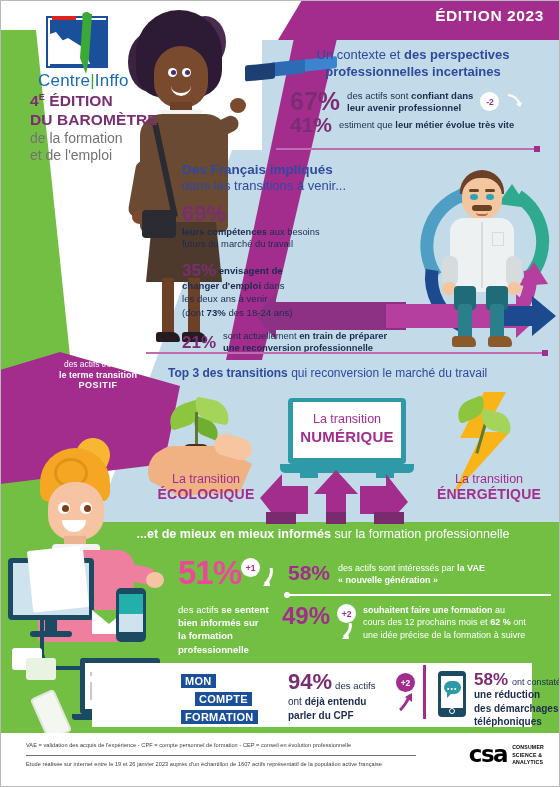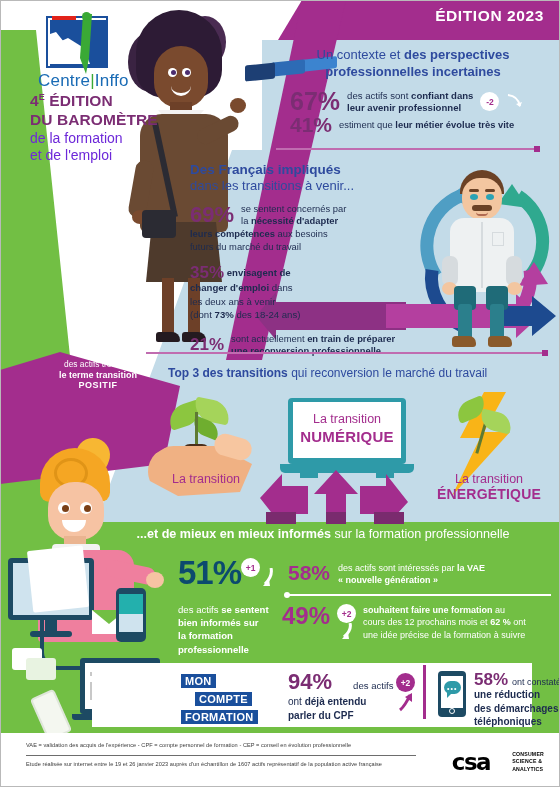--- a/index.html
+++ b/index.html
@@ -77,21 +77,21 @@
     font-family:"Liberation Sans", sans-serif;
   }
   .logo-text .sep { color:#3aa935; }
 
   .edition-block { position:absolute; left:30px; top:92px; z-index:6; width:160px; }
   .edition-block .l1, .edition-block .l2 {
     font-weight:bold; font-size:15.5px; color:#7b2d73; line-height:1.22; letter-spacing:.1px;
   }
   .edition-block .l1 sup { font-size:9px; }
   .edition-block .l3, .edition-block .l4 {
-    font-size:14px; color:#6d28d9; line-height:1.25;
+    font-size:14px; color:#737373; line-height:1.25;
   }
 
   .edition-year {
     position:absolute; right:16px; top:7px; z-index:6;
     color:#fff; font-weight:bold; font-size:15.5px; letter-spacing:.6px;
   }
 
   
   .char { position:absolute; z-index:5; }
 
@@ -249,21 +249,21 @@
     font-size:8.5px; font-weight:bold; display:flex; align-items:center; justify-content:center;
     flex:0 0 auto;
   }
   .badge-circle.solid { background:#a32d8d; color:#fff; }
 
   .hr-magenta {
     position:absolute; left:276px; top:148px; width:262px; height:2px; background:#c06cb0; z-index:6;
   }
   .hr-magenta::after { content:""; position:absolute; right:-2px; top:-2px; width:6px; height:6px; background:#a32d8d; }
 
-  .sec2 { position:absolute; left:190px; top:162px; width:240px; z-index:6; }
+  .sec2 { position:absolute; left:182px; top:162px; width:240px; z-index:6; }
   .sec2 .t1 { font-size:13.5px; font-weight:bold; color:#2e4a9e; }
   .sec2 .t2 { font-size:13px; color:#2e4a9e; margin-top:1px; }
   .sec2 .g1 { margin-top:10px; }
   .sec2 .g1 .big-pct { font-size:22px; }
   .sec2 .g1 .txt { font-size:9.4px; color:#1d2b4f; line-height:1.3; }
   .sec2 .g1 .cont { font-size:9.4px; color:#1d2b4f; line-height:1.32; margin-top:1px; }
   .sec2 .g2 { margin-top:11px; font-size:9.6px; color:#1d2b4f; line-height:1.4; }
   .sec2 .g2 .big-pct { font-size:17px; vertical-align:-2px; }
   .sec2 .g3 { margin-top:11px; }
   .sec2 .g3 .big-pct { font-size:17px; }
@@ -289,21 +289,21 @@
   .lbl-eco .b, .lbl-ene .b { font-size:14px; font-weight:bold; color:#a32d8d; letter-spacing:.2px; }
 
   .sec4-title {
     position:absolute; left:86px; top:527px; width:474px; z-index:6;
     font-size:12.6px; color:#fff; text-align:center;
   }
   .sec4-title b { font-weight:bold; }
 
   .sec51 { position:absolute; left:178px; top:556px; width:110px; z-index:6; }
   .sec51 .row { display:flex; align-items:flex-start; }
-  .sec51 .pct { font-size:33px; font-weight:bold; color:#0c4a6e; line-height:1; letter-spacing:-1px; }
+  .sec51 .pct { font-size:33px; font-weight:bold; color:#ec4899; line-height:1; letter-spacing:-1px; }
   .sec51 .txt { font-size:9.6px; color:#fff; line-height:1.38; margin-top:14px; font-weight:bold; }
   .sec51 .txt .light { font-weight:normal; }
 
   .sec58 { position:absolute; left:288px; top:562px; width:270px; z-index:6; display:flex; gap:8px; align-items:flex-start; }
   .sec58 .pct { font-size:21px; font-weight:bold; color:#a32d8d; line-height:1; }
   .sec58 .txt { font-size:9px; color:#fff; line-height:1.34; }
   .sec58 .txt b { font-weight:bold; }
 
   .hr-white { position:absolute; left:286px; top:594px; width:265px; height:1.5px; background:#fff; z-index:6; }
   .hr-white::before { content:""; position:absolute; left:-2px; top:-2.5px; width:6px; height:6px; border-radius:50%; background:#fff; }
@@ -341,21 +341,21 @@
   .phone-icon .bub { position:absolute; left:6px; top:10px; width:17px; height:13px; background:#2e9aa8; border-radius:7px; }
   .phone-icon .bub::after { content:""; position:absolute; left:3px; bottom:-4px; width:6px; height:6px; background:#2e9aa8; clip-path:polygon(0 0,6px 0,0 6px); }
   .phone-icon .dots { position:absolute; left:9px; top:14px; color:#fff; font-size:7px; letter-spacing:1px; }
   .phone-icon .home { position:absolute; left:11px; bottom:3px; width:6px; height:6px; border:1.5px solid #fff; border-radius:50%; }
 
   
   .footer { position:absolute; left:0; top:733px; width:560px; height:54px; background:#fff; z-index:7; }
   .footer .l1 { position:absolute; left:26px; top:9px; font-size:5.6px; color:#3b3b3b; letter-spacing:.05px; }
   .footer .rule { position:absolute; left:26px; top:22px; width:390px; height:1px; background:#6d6d6d; }
   .footer .l2 { position:absolute; left:26px; top:28px; font-size:5.6px; color:#3b3b3b; letter-spacing:.05px; }
-  .csa { position:absolute; right:16px; top:16px; display:flex; align-items:center; gap:22px; }
+  .csa { position:absolute; right:16px; top:8px; display:flex; align-items:flex-end; gap:5px; }
   .csa .mark { font-size:23px; font-weight:bold; color:#000; letter-spacing:-1.5px; font-family:"DejaVu Sans", sans-serif; }
   .csa .sub { font-size:5.2px; line-height:1.45; color:#000; font-weight:bold; letter-spacing:.2px; }
   .page-border { position:absolute; inset:0; border:1px solid #b9b9b9; pointer-events:none; z-index:20; }
 </style>
 </head>
 <body>
 
 <div id="page">
 
   <div class="bg-green-left"></div>
@@ -448,24 +448,20 @@
 
   <div class="hr-magenta"></div>
 
   <div class="sec2">
     <div class="t1">Des Français impliqués</div>
     <div class="t2">dans les transitions à venir...</div>
 
     <div class="g1">
       <div class="stat-row">
         <span class="big-pct">69%</span>
-        <span class="txt">
-          <span>se sentent concernés par</span><br>
-          <span>la </span><b>nécessité d'adapter</b>
-        </span>
       </div>
       <div class="cont">
         <b>leurs compétences</b><span> aux besoins</span><br>
         <span>futurs du marché du travail</span>
       </div>
     </div>
 
     <div class="g2">
       <span class="big-pct">35%</span>
       <b>envisagent de</b><br>
@@ -567,20 +563,21 @@
     <path d="M40 8 L12 30 L24 30 L24 56 L52 56 L52 30 L64 30 Z" fill="#a32d8d" transform="rotate(-90 38 32)"></path>
     <path d="M90 2 L68 26 L80 26 L80 56 L100 56 L100 26 L112 26 Z" fill="#a32d8d"></path>
     <path d="M140 8 L112 30 L124 30 L124 56 L152 56 L152 30 L164 30 Z" fill="#a32d8d" transform="rotate(90 138 32)"></path>
     <rect x="20" y="44" width="30" height="14" fill="#7a2b6e"></rect>
     <rect x="80" y="44" width="20" height="14" fill="#7a2b6e"></rect>
     <rect x="128" y="44" width="30" height="14" fill="#7a2b6e"></rect>
   </svg>
 
   <div class="lbl-eco">
     <div class="a">La transition</div>
+    <div class="b">ÉCOLOGIQUE</div>
   </div>
   <div class="lbl-ene">
     <div class="a">La transition</div>
     <div class="b">ÉNERGÉTIQUE</div>
   </div>
 
   <div class="char" id="youth">
     <div class="hair-tuft"></div>
       <div class="hair"></div>
       <div class="hair-swirl"></div>
@@ -674,21 +671,21 @@
   </div>
 
   <div class="white-card">
     <div class="mcf">
       <div class="m1">MON</div>
       <div class="m2">COMPTE</div>
       <div class="m3">FORMATION</div>
     </div>
 
     <div class="sec94">
-      <div style="display:flex;align-items:baseline;gap:21px;">
+      <div style="display:flex;align-items:baseline;gap:3px;">
         <span class="pct">94%</span>
         <span class="small">des actifs</span>
       </div>
       <div class="txt">
         <span style="font-weight:normal;">ont </span><span>déjà entendu</span><br>
         <span>parler du CPF</span>
       </div>
       <div style="position:absolute;left:108px;top:2px;display:flex;flex-direction:column;align-items:center;">
         <span class="badge-circle solid">+2</span>
         <svg width="18" height="20" viewBox="0 0 18 20">

